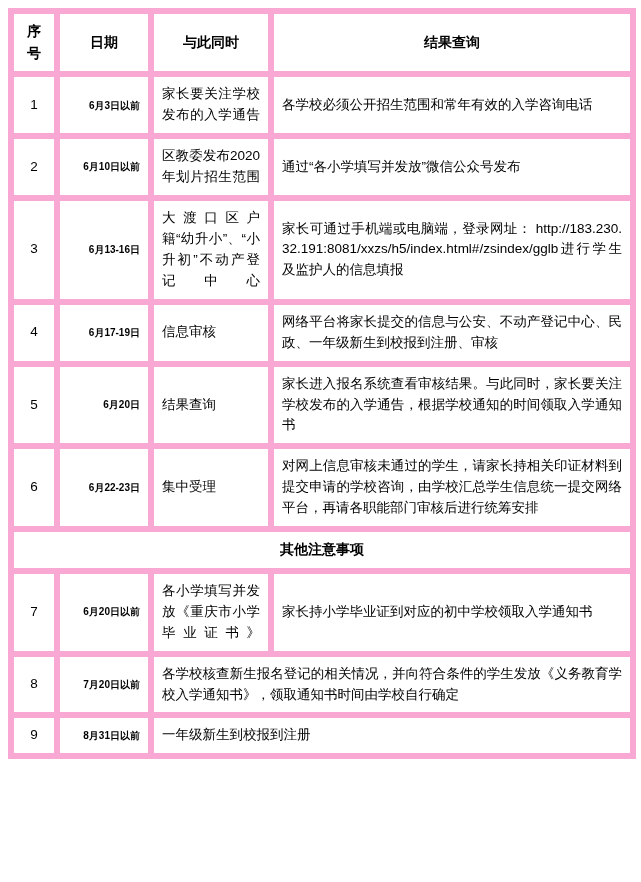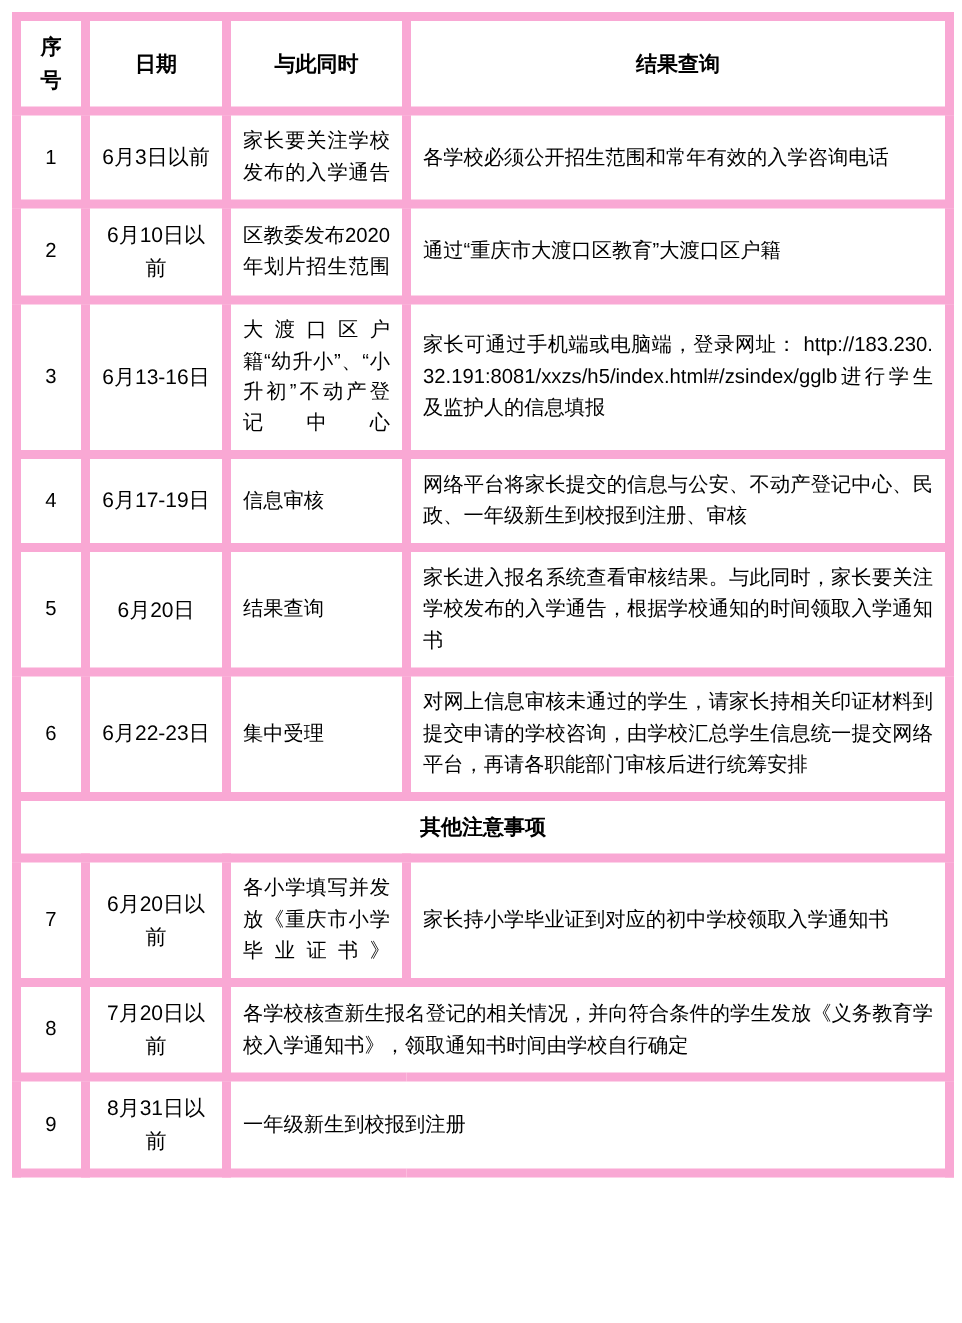--- a/index.html
+++ b/index.html
@@ -42,23 +42,24 @@
   .col-no { width: 46px; }
   .col-date { width: 94px; }
   .col-task { width: 120px; }
   .col-note { width: auto; }
 
   td.c-no {
     text-align: center;
     font-size: 13.5px;
   }
   td.c-date {
-    text-align: center;
-    font-size: 14px;
+    text-align: right;
+    font-size: 10px;
     line-height: 1.6;
+    font-weight: bold;
   }
   td.c-task {
     text-align: justify;
     text-align-last: justify;
     font-size: 13.5px;
     line-height: 1.65;
   }
   td.c-task.plain {
     text-align: right;
     text-align-last: left;
@@ -104,21 +105,21 @@
         <td class="c-no">1</td>
         <td class="c-date">6月3日以前</td>
         <td class="c-task">家长要关注学校发布的入学通告</td>
         <td class="c-note">各学校必须公开招生范围和常年有效的入学咨询电话</td>
       </tr>
 
       <tr>
         <td class="c-no">2</td>
         <td class="c-date">6月10日以前</td>
         <td class="c-task">区教委发布2020年划片招生范围</td>
-        <td class="c-note plain">通过“重庆市大渡口区教育”大渡口区户籍</td>
+        <td class="c-note plain">通过“各小学填写并发放”微信公众号发布</td>
       </tr>
 
       <tr>
         <td class="c-no">3</td>
         <td class="c-date">6月13-16日</td>
         <td class="c-task">大渡口区户籍“幼升小”、“小升初”不动产登记中心</td>
         <td class="c-note url-text">家长可通过手机端或电脑端，登录网址： http://183.230.32.191:8081/xxzs/h5/index.html#/zsindex/gglb进行学生及监护人的信息填报</td>
       </tr>
 
       <tr>

